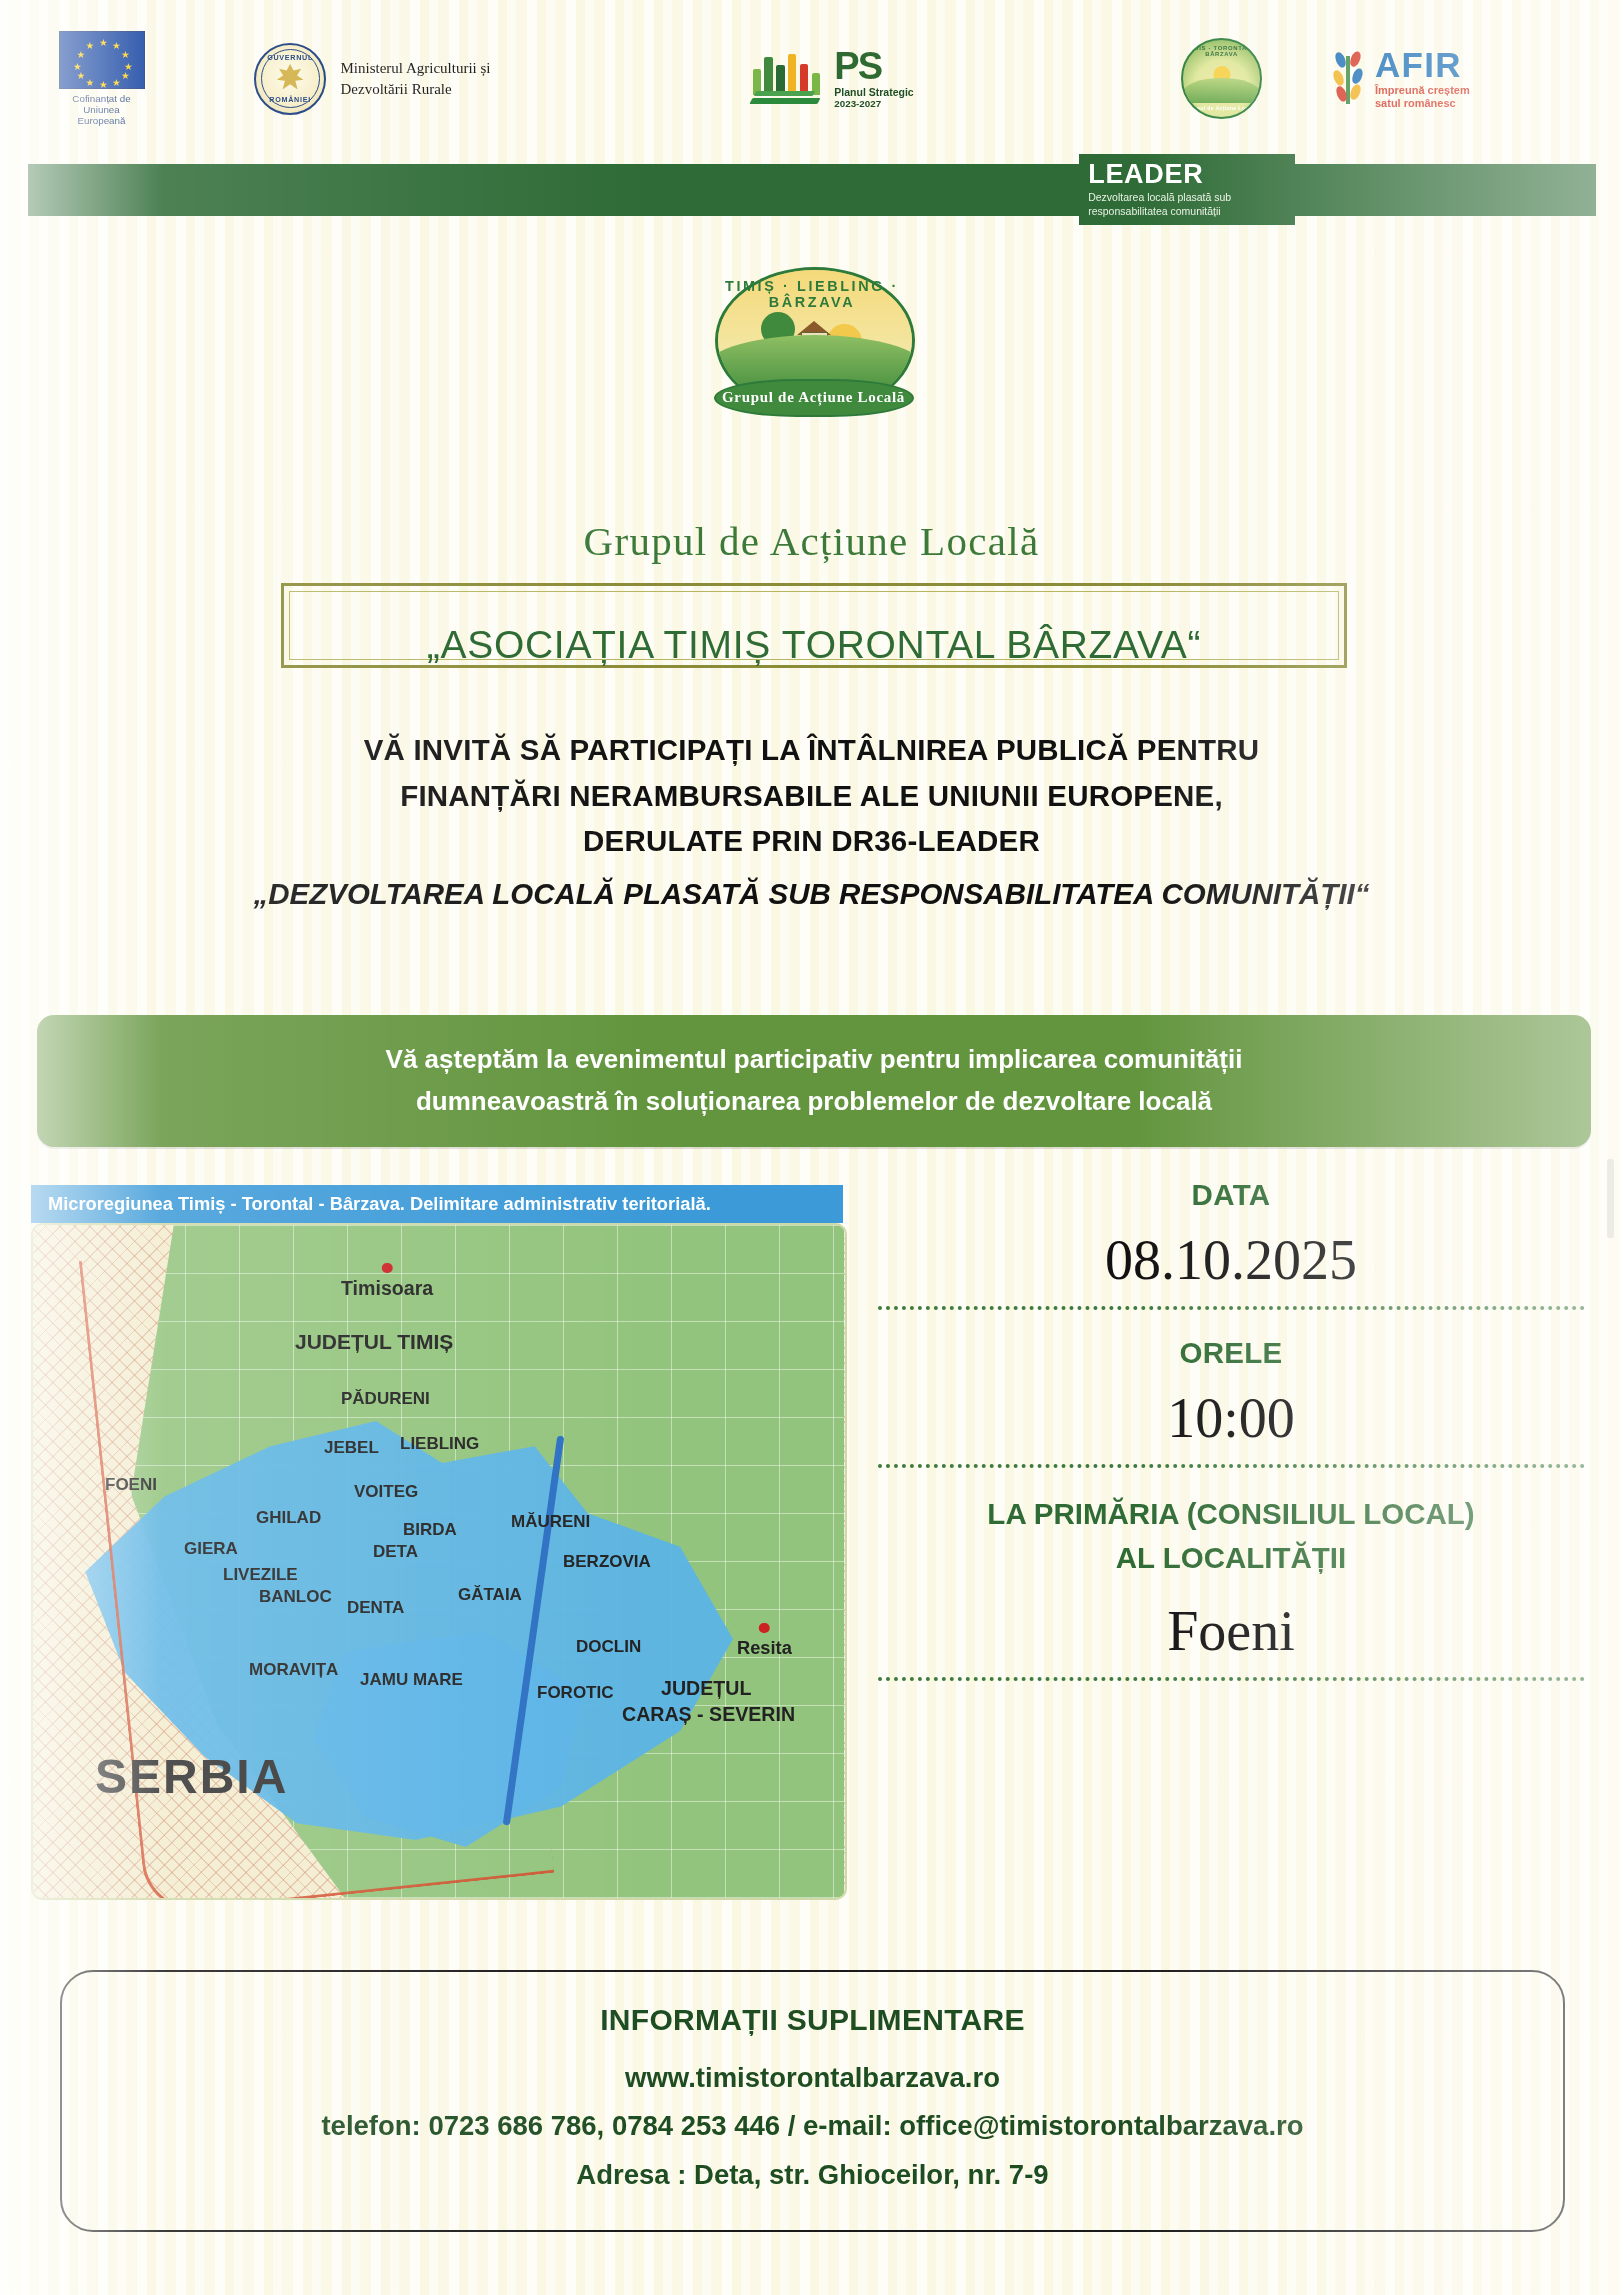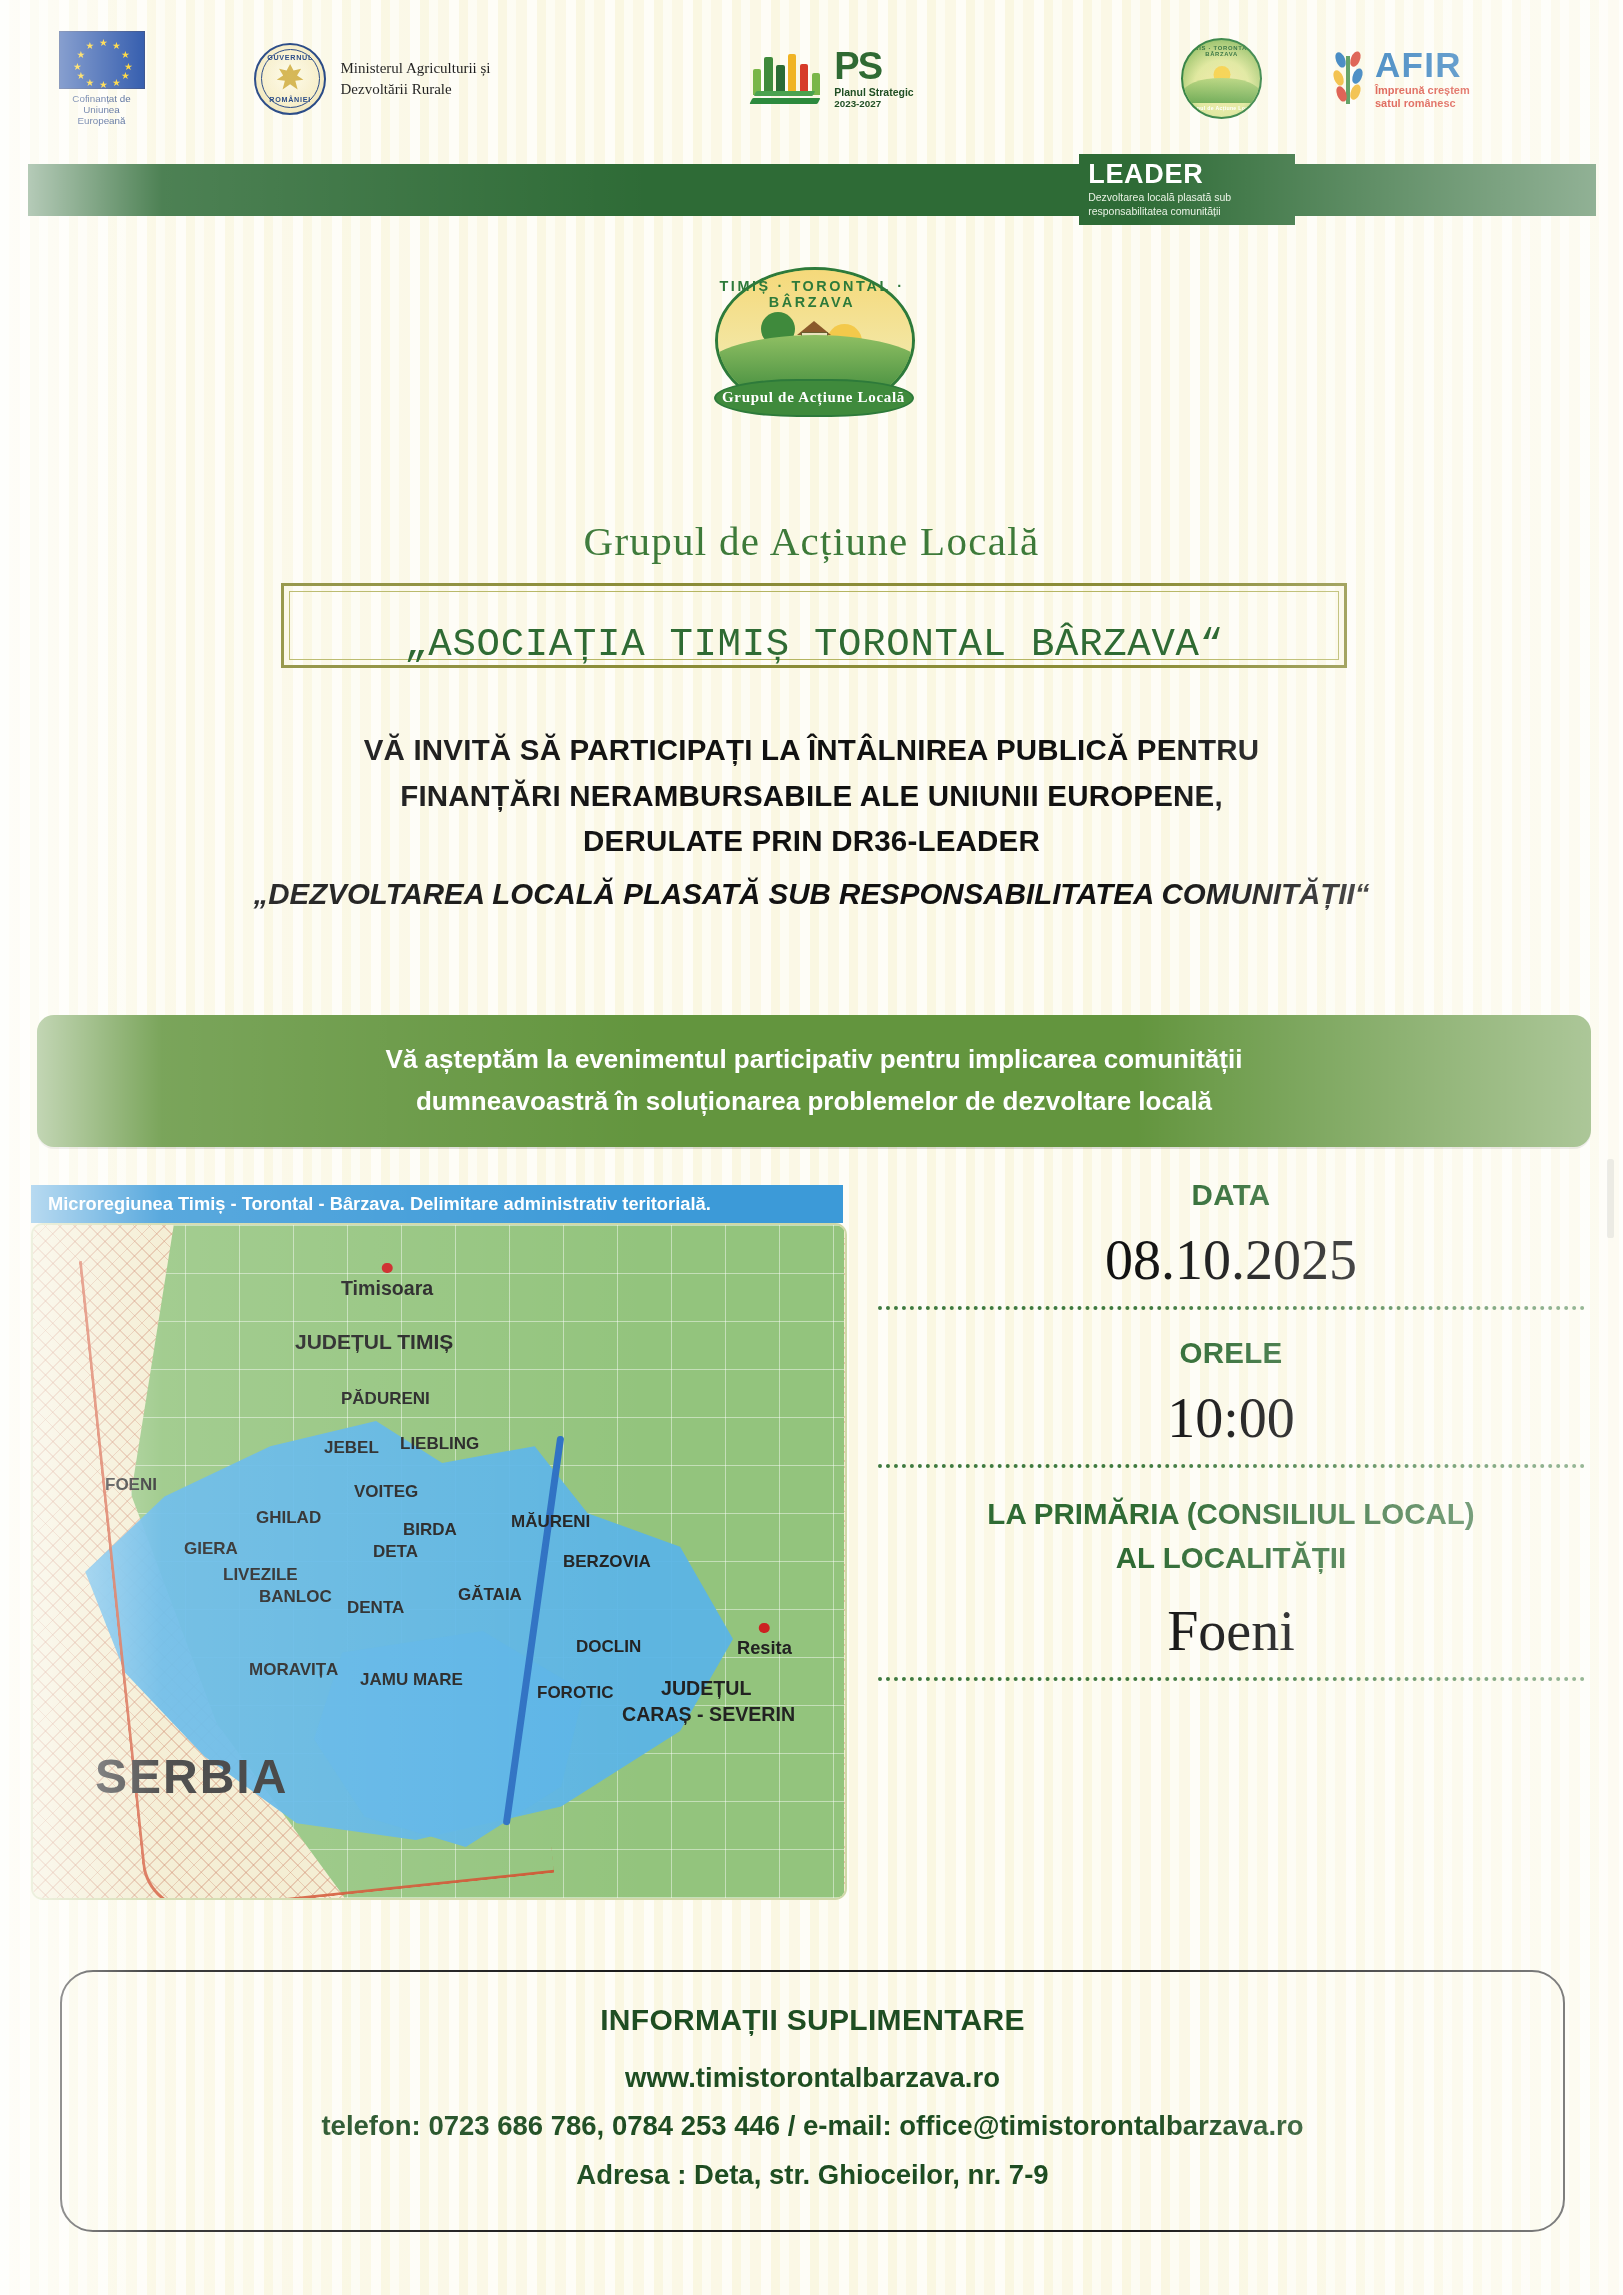--- a/index.html
+++ b/index.html
@@ -345,21 +345,21 @@
     left: 281px; top: 583px;
     width: 1060px; height: 79px;
     border: 3.3px solid #8b8c37;
     display: flex; align-items: center; justify-content: center;
   }
   .assoc-frame .inner {
     position: absolute; left: 5.2px; top: 5.2px; right: 5.2px; bottom: 5.2px;
     border: 1.3px solid #b5b562;
   }
   .assoc-title {
-    font-family: Liberation Mono, monospace;
+    font-family: Liberation Sans, sans-serif;
     font-size: 39px;
     color: #2f6b34;
     letter-spacing: 0.7px;
     position: relative;
     z-index: 2;
     margin-top: 38px;
   }
 
   
   .invite {
@@ -660,21 +660,21 @@
     <div class="gal-big-wrap">
       <div class="gal-big">
         <div class="gal-oval">
           <div class="sky"></div>
           <div class="sun2"></div>
           <div class="tree"></div>
           <div class="roof"></div>
           <div class="house"></div>
           <div class="hills"></div>
         </div>
-        <div class="gal-top-text">TIMIȘ · TORONTAL · BÂRZAVA</div>
+        <div class="gal-top-text">TIMIȘ · LIEBLING · BÂRZAVA</div>
         <div class="gal-bottom-ribbon">
           <span>Grupul de Acțiune Locală</span>
         </div>
       </div>
     </div>
 
     <div class="gal-title">Grupul de Acțiune Locală</div>
 
     <div class="assoc-frame">
       <div class="inner"></div>

